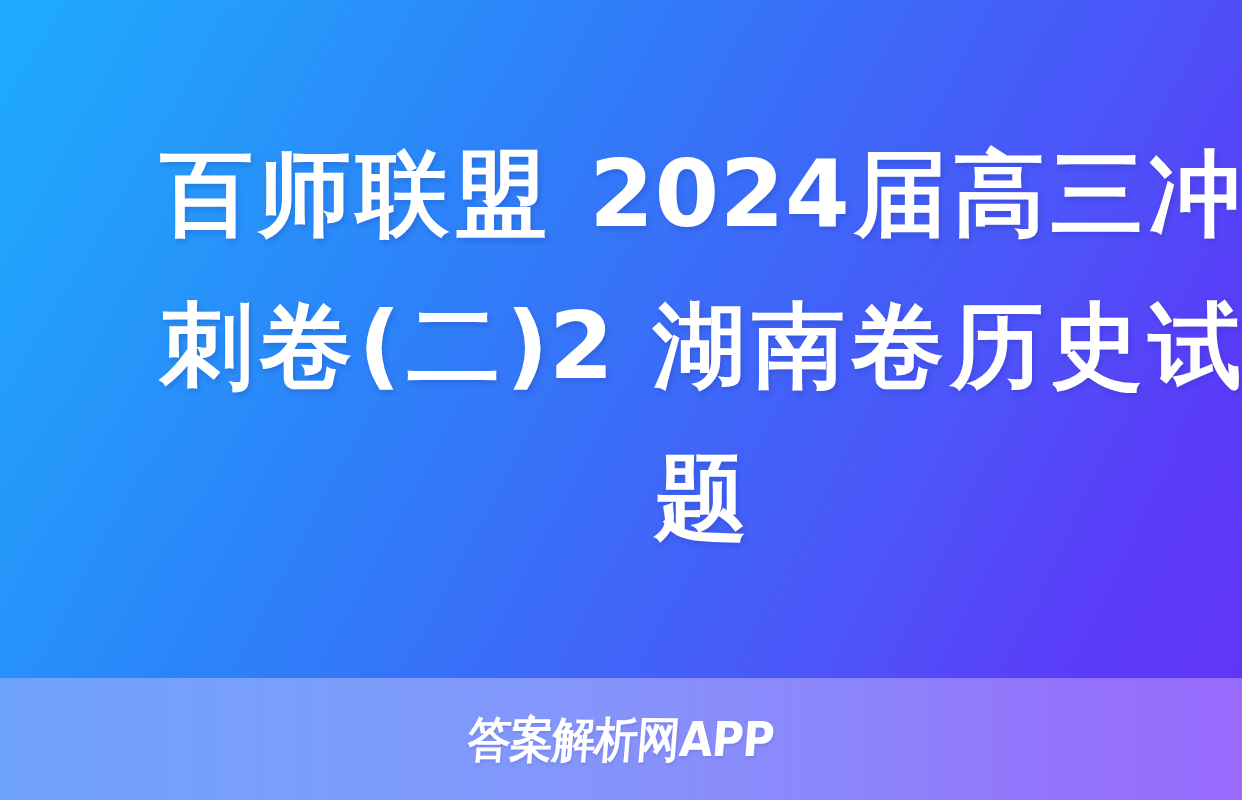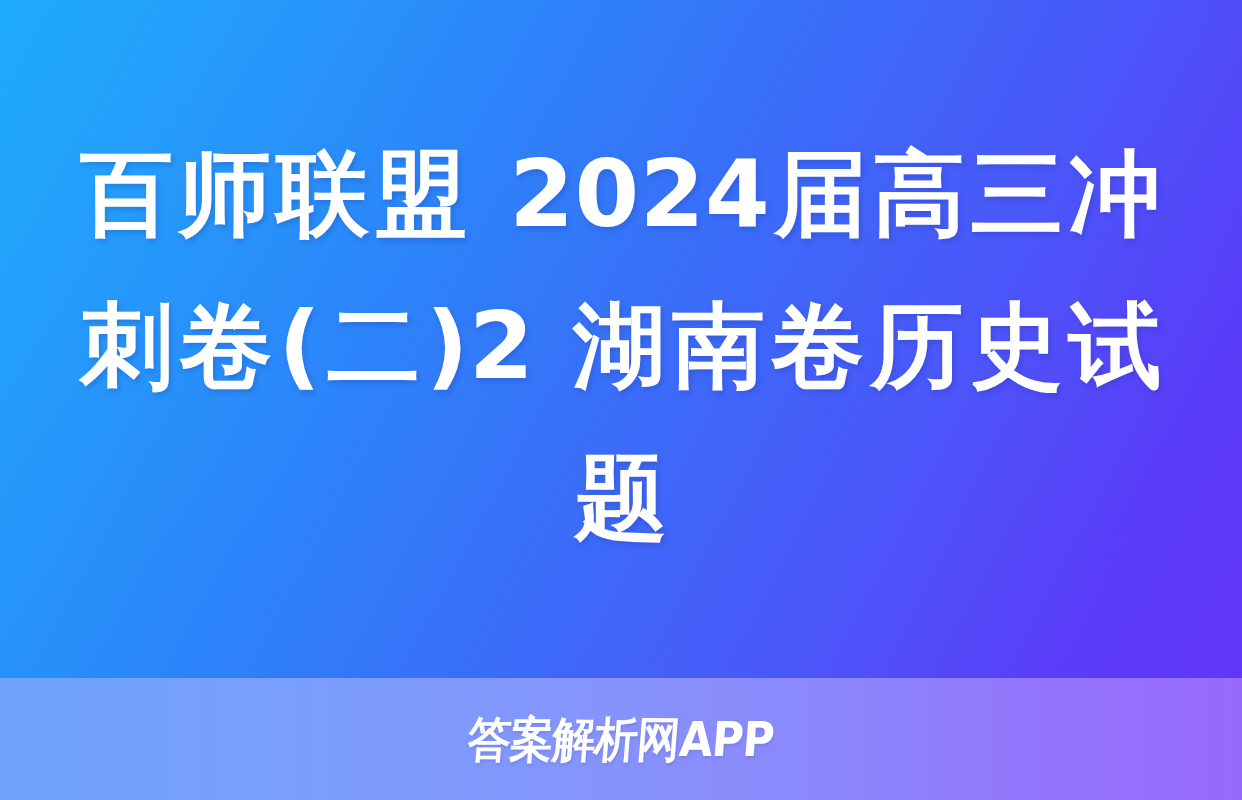--- a/index.html
+++ b/index.html
@@ -51,21 +51,21 @@
 
   
   .title-block {
     position: absolute;
     left: 0;
     top: 0;
     width: 1242px;
     height: 678px;
     display: flex;
     flex-direction: column;
-    align-items: center;
+    align-items: flex-end;
     justify-content: center;
     padding-top: 14px;
     box-sizing: border-box;
     z-index: 3;
   }
 
   .title-text {
     width: 1082px;
     color: #ffffff;
     font-family: "DejaVu Sans", "Liberation Sans", sans-serif;

